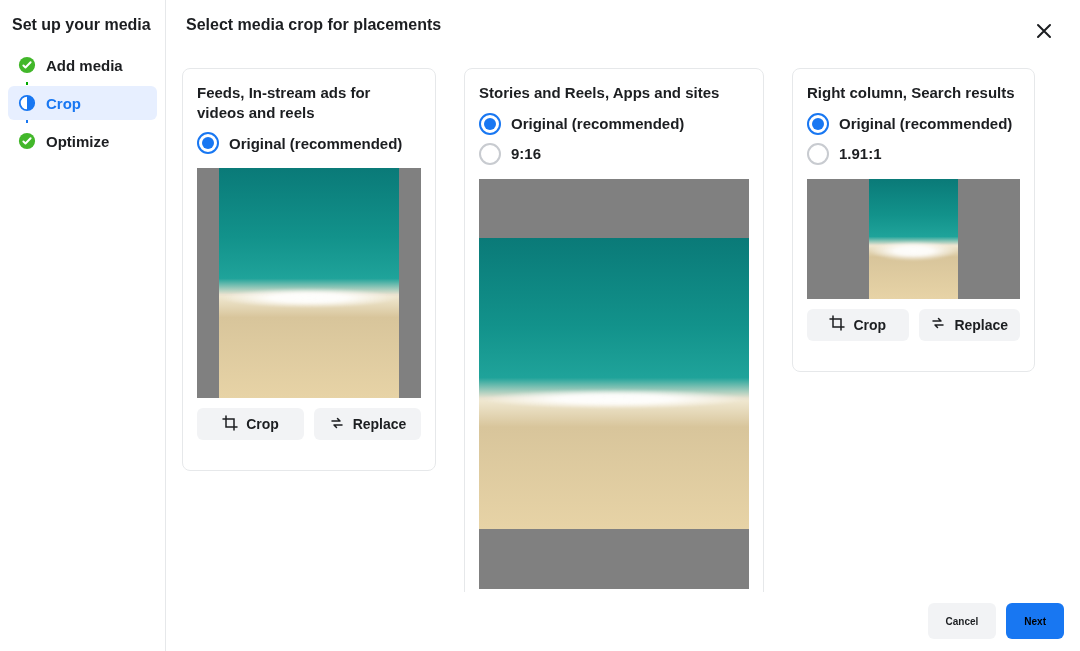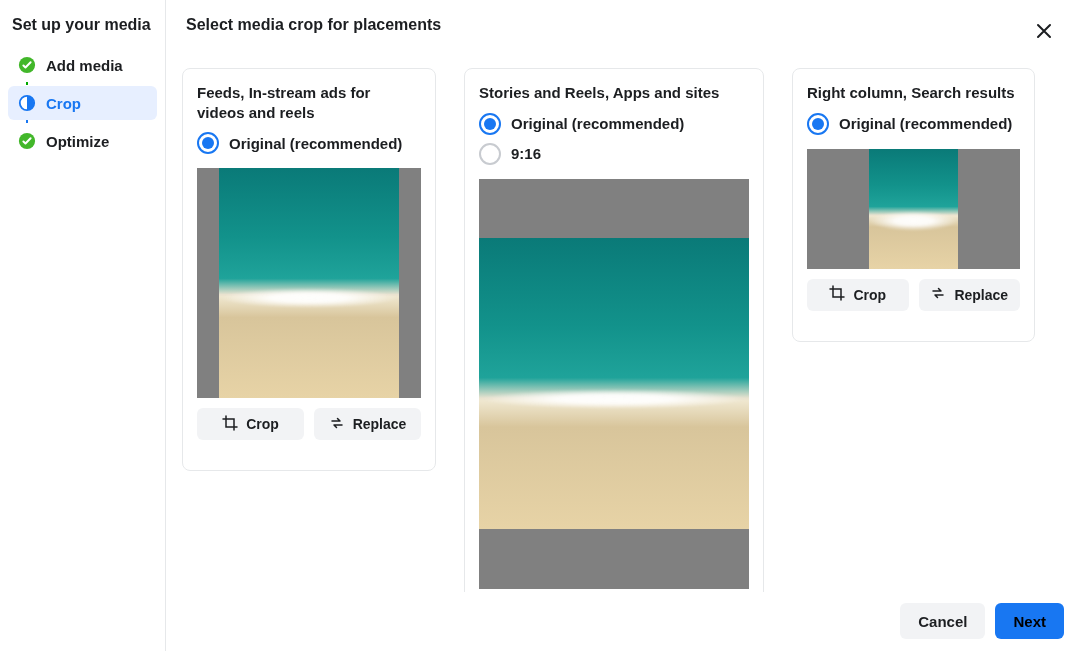--- a/index.html
+++ b/index.html
@@ -62,21 +62,21 @@
     .p2 .beach-inner { width: 100%; height: 71%; }
     .p3 .beach-inner { width: 42%; height: 100%; }
     .beach-inner { position: relative; }
 
     .actions { display: flex; gap: 10px; margin-top: 10px; }
     .btn { flex: 1; height: 32px; border: none; background: #f2f3f5; border-radius: 6px; font-size: 14px; font-weight: 600; color: #1c1e21; display: inline-flex; align-items: center; justify-content: center; gap: 8px; cursor: pointer; }
     .btn svg { width: 16px; height: 16px; }
 
     
     .footer { display: flex; justify-content: flex-end; gap: 10px; padding: 10px 16px 12px; border-top: 1px solid transparent; }
-    .fbtn { height: 36px; padding: 0 18px; border: none; border-radius: 6px; font-size: 15px; font-weight: 600; cursor: pointer; }
+    .fbtn { height: 36px; padding: 0 18px; border: none; border-radius: 6px; font-size: 10px; font-weight: 600; cursor: pointer; }
     .fbtn.cancel { background: #f2f3f5; color: #1c1e21; }
     .fbtn.next { background: #1877F2; color: #000000; }
 
     
     .scroll::-webkit-scrollbar { width: 14px; }
     .scroll::-webkit-scrollbar-track { background: #fff; }
     .scroll::-webkit-scrollbar-thumb { background: #c6c8cc; border-radius: 8px; border: 3px solid #fff; }
   </style>
 </head>
 <body>
@@ -177,20 +177,24 @@
           </div>
 
         </div>
 
         <div class="card c3">
           <div class="card-title">Right column, Search results</div>
           <div class="radio-row">
             <span class="radio checked"></span>
             <span class="radio-label">Original (recommended)</span>
           </div>
+          <div class="radio-row">
+            <span class="radio"></span>
+            <span class="radio-label">1.91:1</span>
+          </div>
           <div class="preview p3">
             <div class="beach-inner">
                 <div class="beach"></div>
               </div>
           </div>
           <div class="actions">
             <button class="btn">
               <span><svg viewBox="0 0 16 16">
                     <path d="M4 1v11h11M1 4h11v11" stroke="#1c1e21" stroke-width="1.5" fill="none" stroke-linecap="round"></path>
                   </svg></span>

